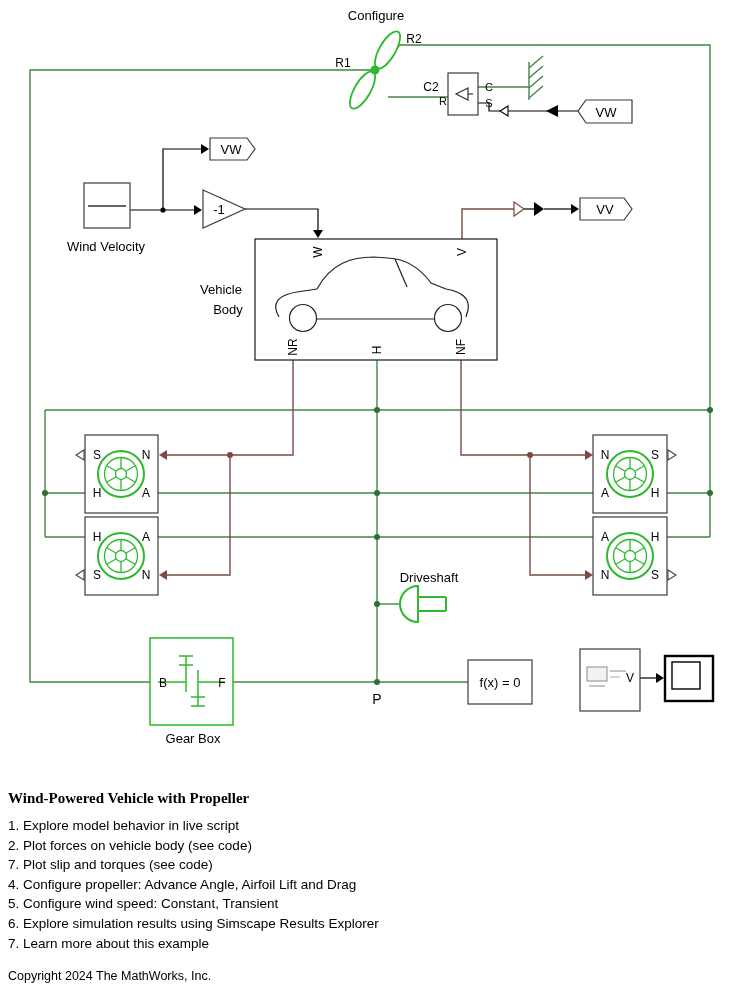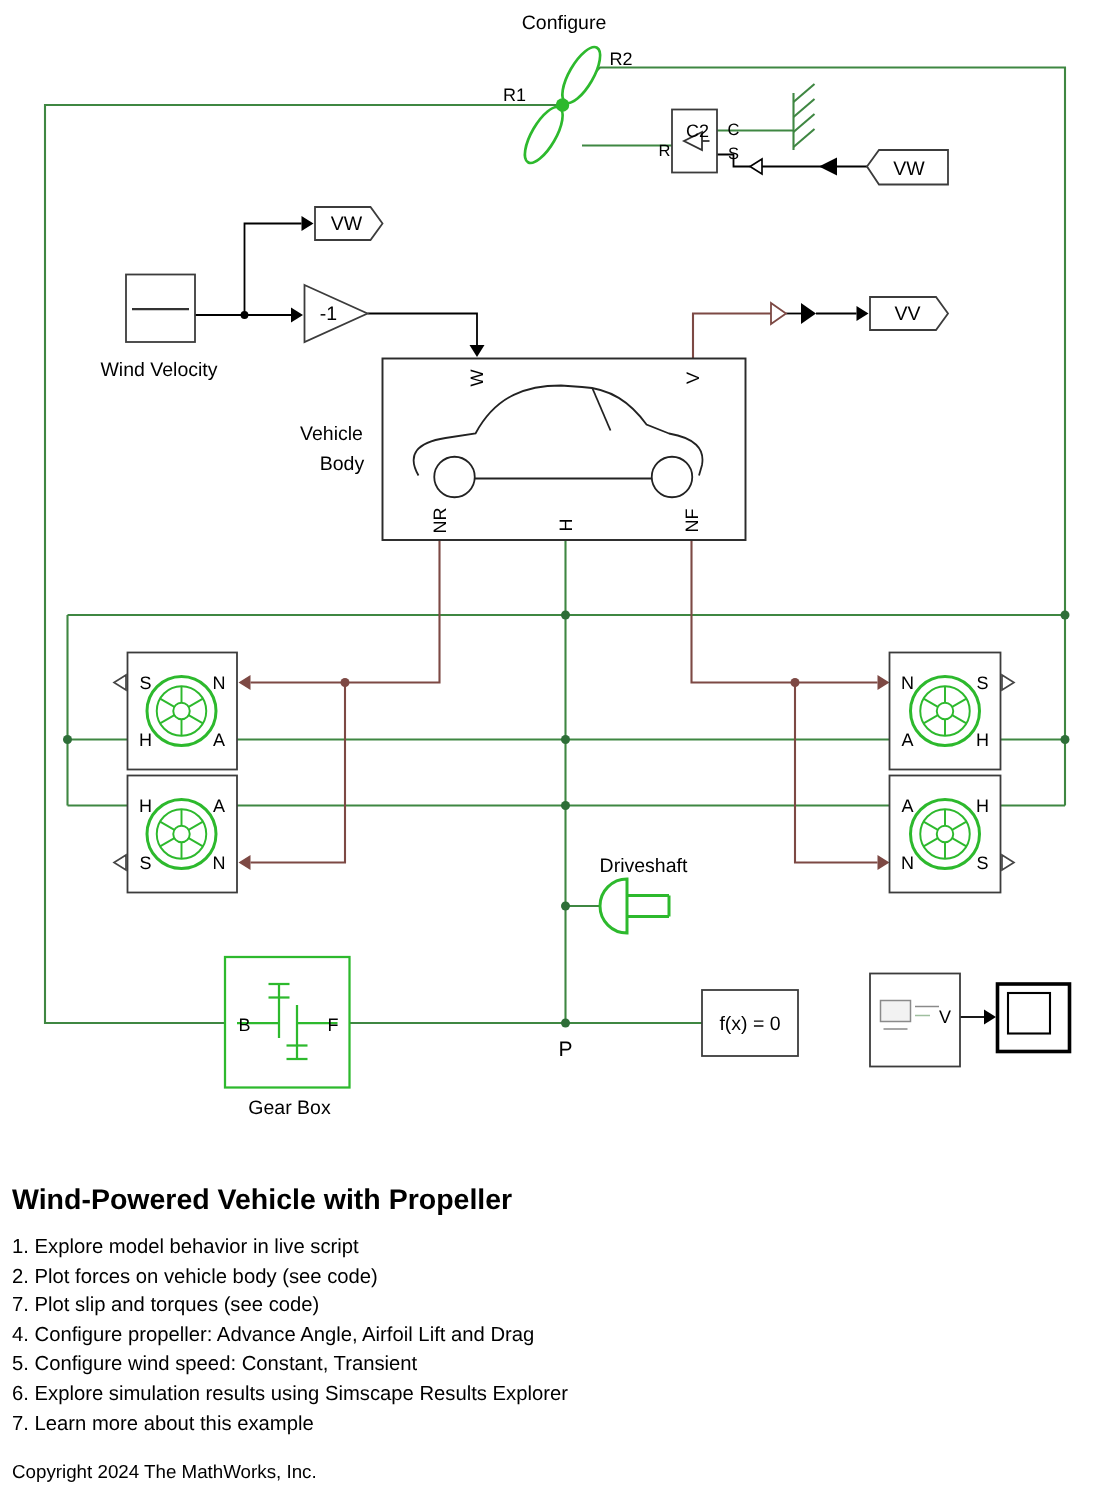--- a/index.html
+++ b/index.html
@@ -4,21 +4,21 @@
 <style>
   html,body{margin:0;padding:0;background:#fff;}
   #canvas{position:relative;width:730px;height:1006px;background:#fff;overflow:hidden;
           font-family:"Liberation Sans",sans-serif;}
   svg{position:absolute;left:0;top:0;}
   .lbl{position:absolute;color:#000;white-space:nowrap;transform:translate(-50%,-50%);
        font-family:"Liberation Sans",sans-serif;}
   .rot{transform:translate(-50%,-50%) rotate(-90deg);}
   .s11{font-size:11px;} .s12{font-size:12px;} .s13{font-size:13px;} .s14{font-size:14px;}
   #annotation{position:absolute;left:8px;top:790px;width:710px;color:#000;}
-  #annotation .title{font-size:19px;font-weight:bold;margin-bottom:9px;}
+  #annotation .title{font-size:15px;font-weight:bold;margin-bottom:9px;font-family:Liberation Serif, serif;}
   #annotation .step{font-size:13.5px;line-height:19.6px;}
   #annotation .copyright{font-size:12.5px;margin-top:16px;}
 </style>
 </head>
 <body>
 
 <div id="canvas">
 
 <svg width="730" height="1006" viewBox="0 0 730 1006">
   <defs>
@@ -200,21 +200,21 @@
 
   <g>
     <rect x="665" y="656" width="48" height="45" fill="#fff" stroke="#000" stroke-width="2.4"></rect>
     <rect x="672" y="662" width="28" height="27" fill="#fff" stroke="#000" stroke-width="1.4"></rect>
   </g>
 </svg>
 
 <div class="lbl s13" style="left:376px;top:15px">Configure</div>
 <div class="lbl s12" style="left:414px;top:39px">R2</div>
 <div class="lbl s12" style="left:343px;top:63px">R1</div>
-<div class="lbl s12" style="left:465px;top:87px">C2</div>
+<div class="lbl s12" style="left:431px;top:87px">C2</div>
 <div class="lbl s11" style="left:489px;top:87px">C</div>
 <div class="lbl s11" style="left:443px;top:101px">R</div>
 <div class="lbl s11" style="left:489px;top:103px">S</div>
 <div class="lbl s13" style="left:606px;top:112px">VW</div>
 <div class="lbl s13" style="left:231px;top:149px">VW</div>
 <div class="lbl s13" style="left:605px;top:209px">VV</div>
 <div class="lbl s13" style="left:106px;top:246px">Wind Velocity</div>
 <div class="lbl s13" style="left:219px;top:209px">-1</div>
 <div class="lbl s13" style="left:221px;top:289px">Vehicle</div>
 <div class="lbl s13" style="left:228px;top:309px">Body</div>

